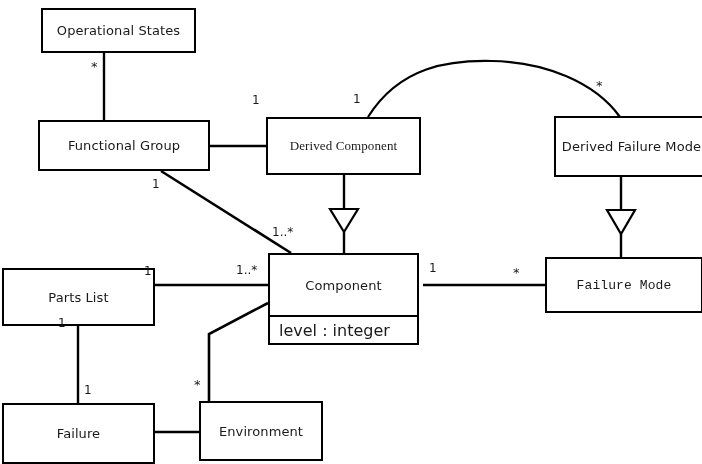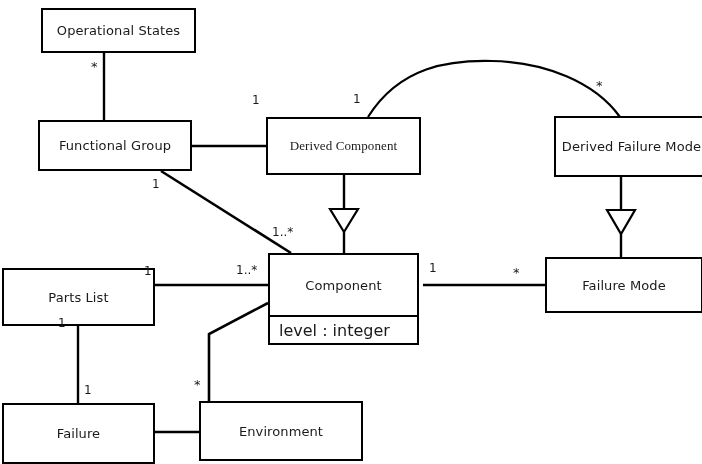--- a/index.html
+++ b/index.html
@@ -95,50 +95,50 @@
 
     <polyline points="268,303 209,334 209,401" fill="none" stroke="#000" stroke-width="2.6"></polyline>
 
     <line x1="155" y1="432" x2="199" y2="432" stroke="#000" stroke-width="2.4"></line>
   </svg>
 
   <div class="uml-class" style="left:41px; top:8px; width:155px; height:45px;">
     <div class="class-name">Operational States</div>
   </div>
 
-  <div class="uml-class" style="left:38px; top:120px; width:154px; height:51px;">
+  <div class="uml-class" style="left:38px; top:120px; width:172px; height:51px;">
     <div class="class-name">Functional Group</div>
   </div>
 
   <div class="uml-class" style="left:266px; top:117px; width:155px; height:58px;font-family:Liberation Serif, serif;">
     <div class="class-name">Derived Component</div>
   </div>
 
   <div class="uml-class" style="left:554px; top:116px; width:155px; height:61px;">
     <div class="class-name">Derived Failure Mode</div>
   </div>
 
   <div class="uml-class" style="left:2px; top:257px; width:153px; height:58px;margin-top:11px;">
     <div class="class-name">Parts List</div>
   </div>
 
   <div class="uml-class" style="left:268px; top:253px; width:151px; height:92px;">
     <div class="class-name">Component</div>
     <div class="class-attrs">level : integer</div>
   </div>
 
-  <div class="uml-class" style="left:545px; top:257px; width:158px; height:56px;">
+  <div class="uml-class" style="left:545px; top:257px; width:158px; height:56px;font-family:Liberation Mono, monospace;">
     <div class="class-name">Failure Mode</div>
   </div>
 
   <div class="uml-class" style="left:2px; top:403px; width:153px; height:61px;">
     <div class="class-name">Failure</div>
   </div>
 
-  <div class="uml-class" style="left:199px; top:401px; width:164px; height:60px;">
+  <div class="uml-class" style="left:199px; top:401px; width:124px; height:60px;">
     <div class="class-name">Environment</div>
   </div>
 
   <div class="mult star" style="left:91px; top:60px;">*</div>
 
   <div class="mult" style="left:252px; top:94px;">1</div>
 
   <div class="mult" style="left:353px; top:93px;">1</div>
 
   <div class="mult star" style="left:596px; top:79px;">*</div>

